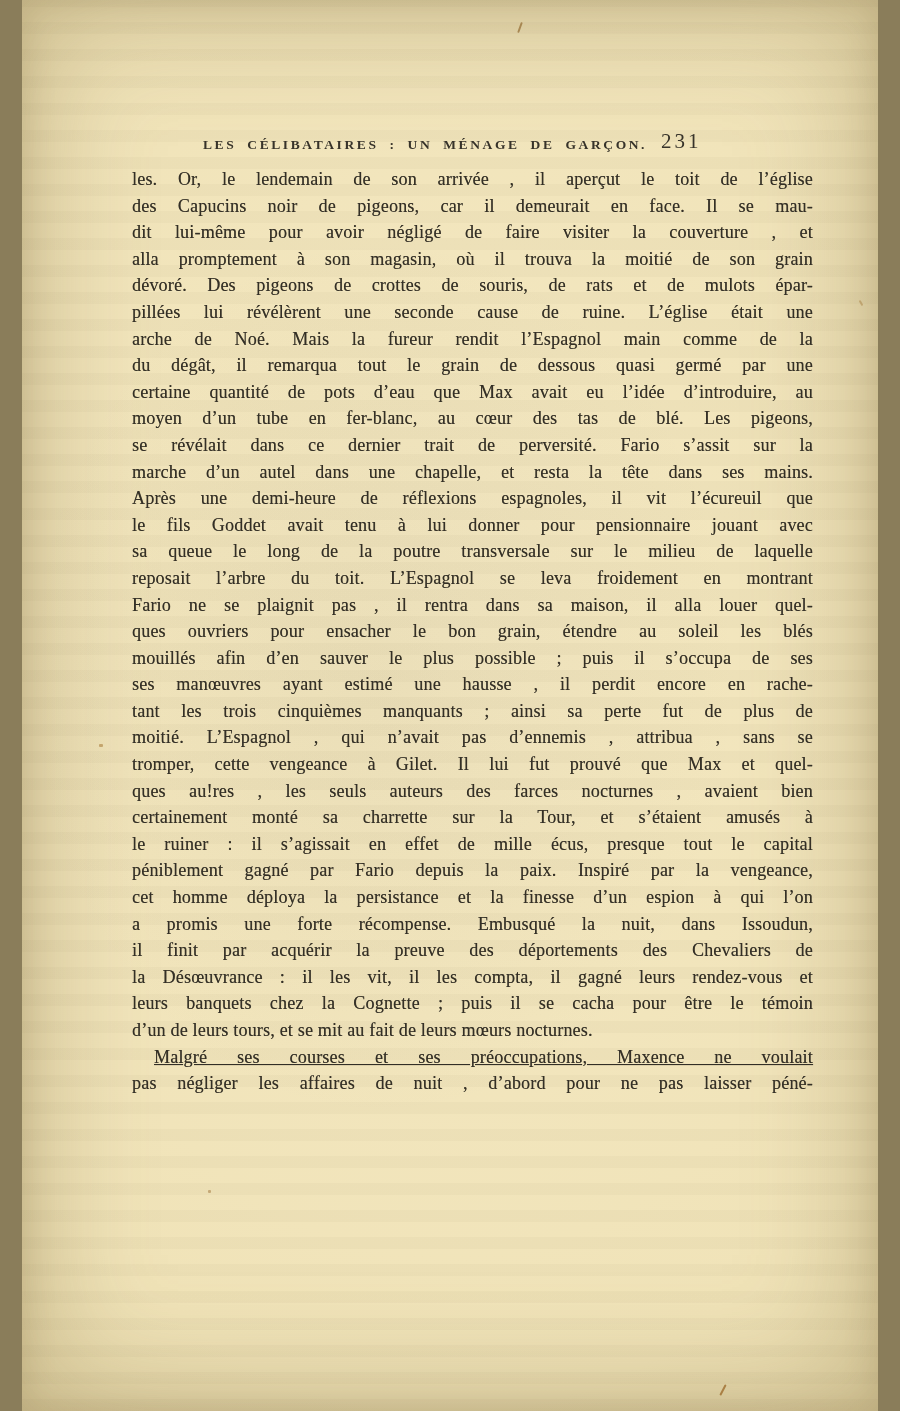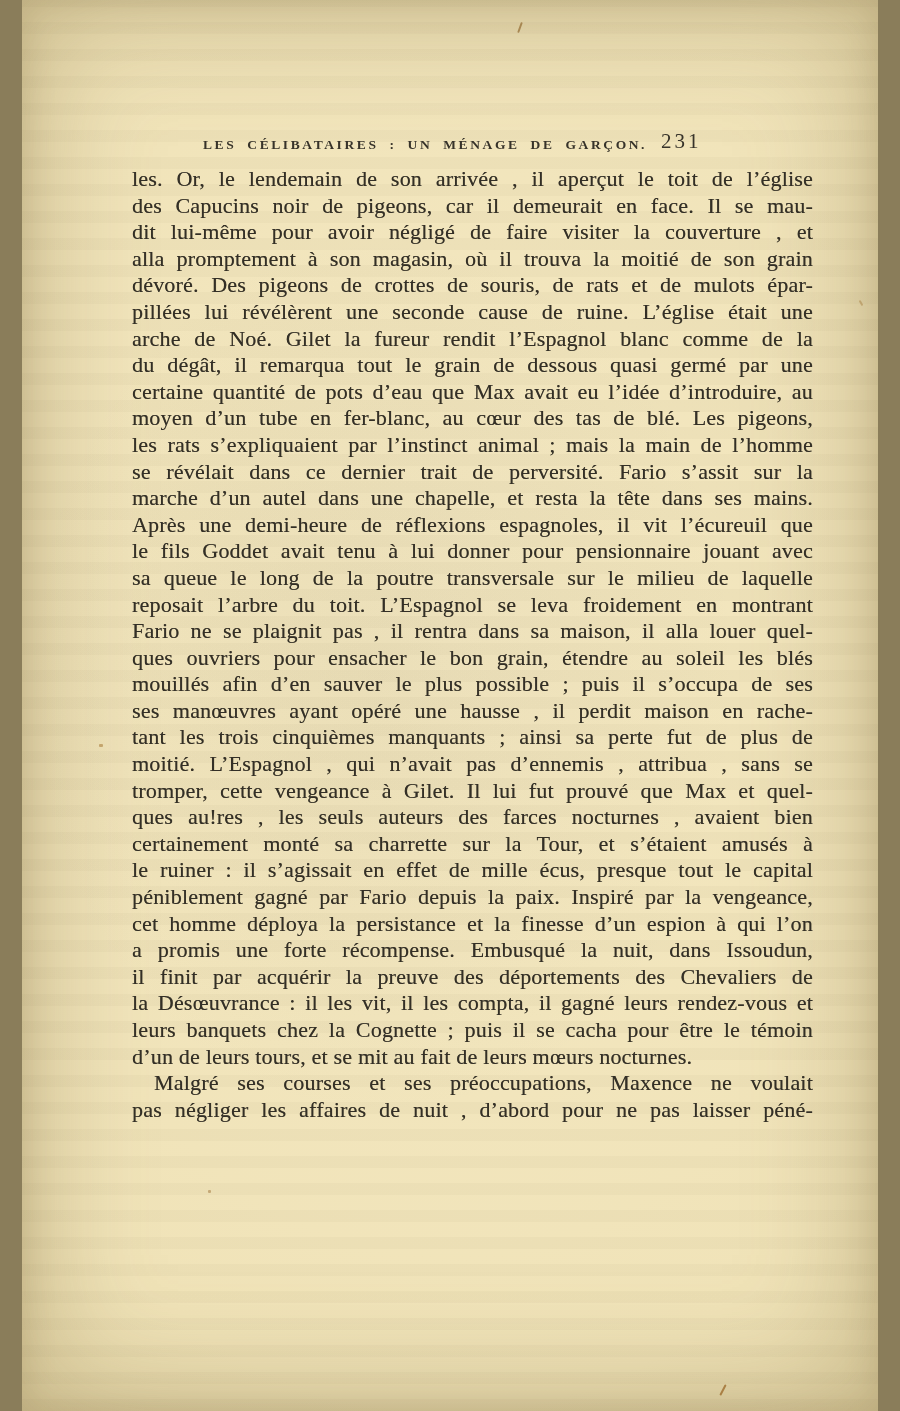--- a/index.html
+++ b/index.html
@@ -49,35 +49,36 @@
     font-size: 21px;
     letter-spacing: 3px;
     color: #37332a;
     text-align: center;
   }
   .body-block {
     position: absolute;
     top: 166px;
     left: 110px;
     width: 681px;
-    font-size: 22px;
+    font-size: 18px;
     line-height: 26.6px;
     letter-spacing: 0.2px;
   }
   .line {
     text-align: justify;
     text-align-last: justify;
     white-space: normal;
     text-shadow: 0.2px 0.2px 0.5px rgba(45, 40, 28, 0.55);
   }
   .line.no-justify {
     text-align-last: left;
   }
   .line.indent {
     text-indent: 22px;
+    text-decoration: underline;
   }
   .speck {
     position: absolute;
     background: rgba(140, 98, 40, 0.65);
     border-radius: 1px;
     pointer-events: none;
   }
   .speck.s1 { left: 497px; top: 22px;  width: 2px; height: 11px; transform: rotate(20deg); }
   .speck.s2 { left: 700px; top: 1384px; width: 2px; height: 12px; transform: rotate(28deg); background: rgba(150, 96, 30, 0.7); }
   .speck.s3 { left: 77px;  top: 744px; width: 4px; height: 3px; background: rgba(160, 110, 40, 0.5); }
@@ -95,35 +96,34 @@
   <span class="folio">231</span>
 
   <div class="body-block">
 
   <div class="line">les. Or, le lendemain de son arrivée , il aperçut le toit de l’église</div>
       <div class="line">des Capucins noir de pigeons, car il demeurait en face. Il se mau-</div>
       <div class="line">dit lui-même pour avoir négligé de faire visiter la couverture , et</div>
       <div class="line">alla promptement à son magasin, où il trouva la moitié de son grain</div>
       <div class="line">dévoré. Des pigeons de crottes de souris, de rats et de mulots épar-</div>
       <div class="line">pillées lui révélèrent une seconde cause de ruine. L’église était une</div>
-      <div class="line">arche de Noé. Gilet la fureur rendit l’Espagnol blanc comme de la</div>
+      <div class="line">arche de Noé. Mais la fureur rendit l’Espagnol main comme de la</div>
       <div class="line">du dégât, il remarqua tout le grain de dessous quasi germé par une</div>
       <div class="line">certaine quantité de pots d’eau que Max avait eu l’idée d’introduire, au</div>
       <div class="line">moyen d’un tube en fer-blanc, au cœur des tas de blé. Les pigeons,</div>
-      <div class="line">les rats s’expliquaient par l’instinct animal ; mais la main de l’homme</div>
       <div class="line">se révélait dans ce dernier trait de perversité. Fario s’assit sur la</div>
       <div class="line">marche d’un autel dans une chapelle, et resta la tête dans ses mains.</div>
       <div class="line">Après une demi-heure de réflexions espagnoles, il vit l’écureuil que</div>
       <div class="line">le fils Goddet avait tenu à lui donner pour pensionnaire jouant avec</div>
       <div class="line">sa queue le long de la poutre transversale sur le milieu de laquelle</div>
       <div class="line">reposait l’arbre du toit. L’Espagnol se leva froidement en montrant</div>
       <div class="line">Fario ne se plaignit pas , il rentra dans sa maison, il alla louer quel-</div>
       <div class="line">ques ouvriers pour ensacher le bon grain, étendre au soleil les blés</div>
       <div class="line">mouillés afin d’en sauver le plus possible ; puis il s’occupa de ses</div>
-      <div class="line">ses manœuvres ayant opéré une hausse , il perdit maison en rache-</div>
+      <div class="line">ses manœuvres ayant estimé une hausse , il perdit encore en rache-</div>
       <div class="line">tant les trois cinquièmes manquants ; ainsi sa perte fut de plus de</div>
       <div class="line">moitié. L’Espagnol , qui n’avait pas d’ennemis , attribua , sans se</div>
       <div class="line">tromper, cette vengeance à Gilet. Il lui fut prouvé que Max et quel-</div>
       <div class="line">ques au!res , les seuls auteurs des farces nocturnes , avaient bien</div>
       <div class="line">certainement monté sa charrette sur la Tour, et s’étaient amusés à</div>
       <div class="line">le ruiner : il s’agissait en effet de mille écus, presque tout le capital</div>
       <div class="line">péniblement gagné par Fario depuis la paix. Inspiré par la vengeance,</div>
       <div class="line">cet homme déploya la persistance et la finesse d’un espion à qui l’on</div>
       <div class="line">a promis une forte récompense. Embusqué la nuit, dans Issoudun,</div>
       <div class="line">il finit par acquérir la preuve des déportements des Chevaliers de</div>

